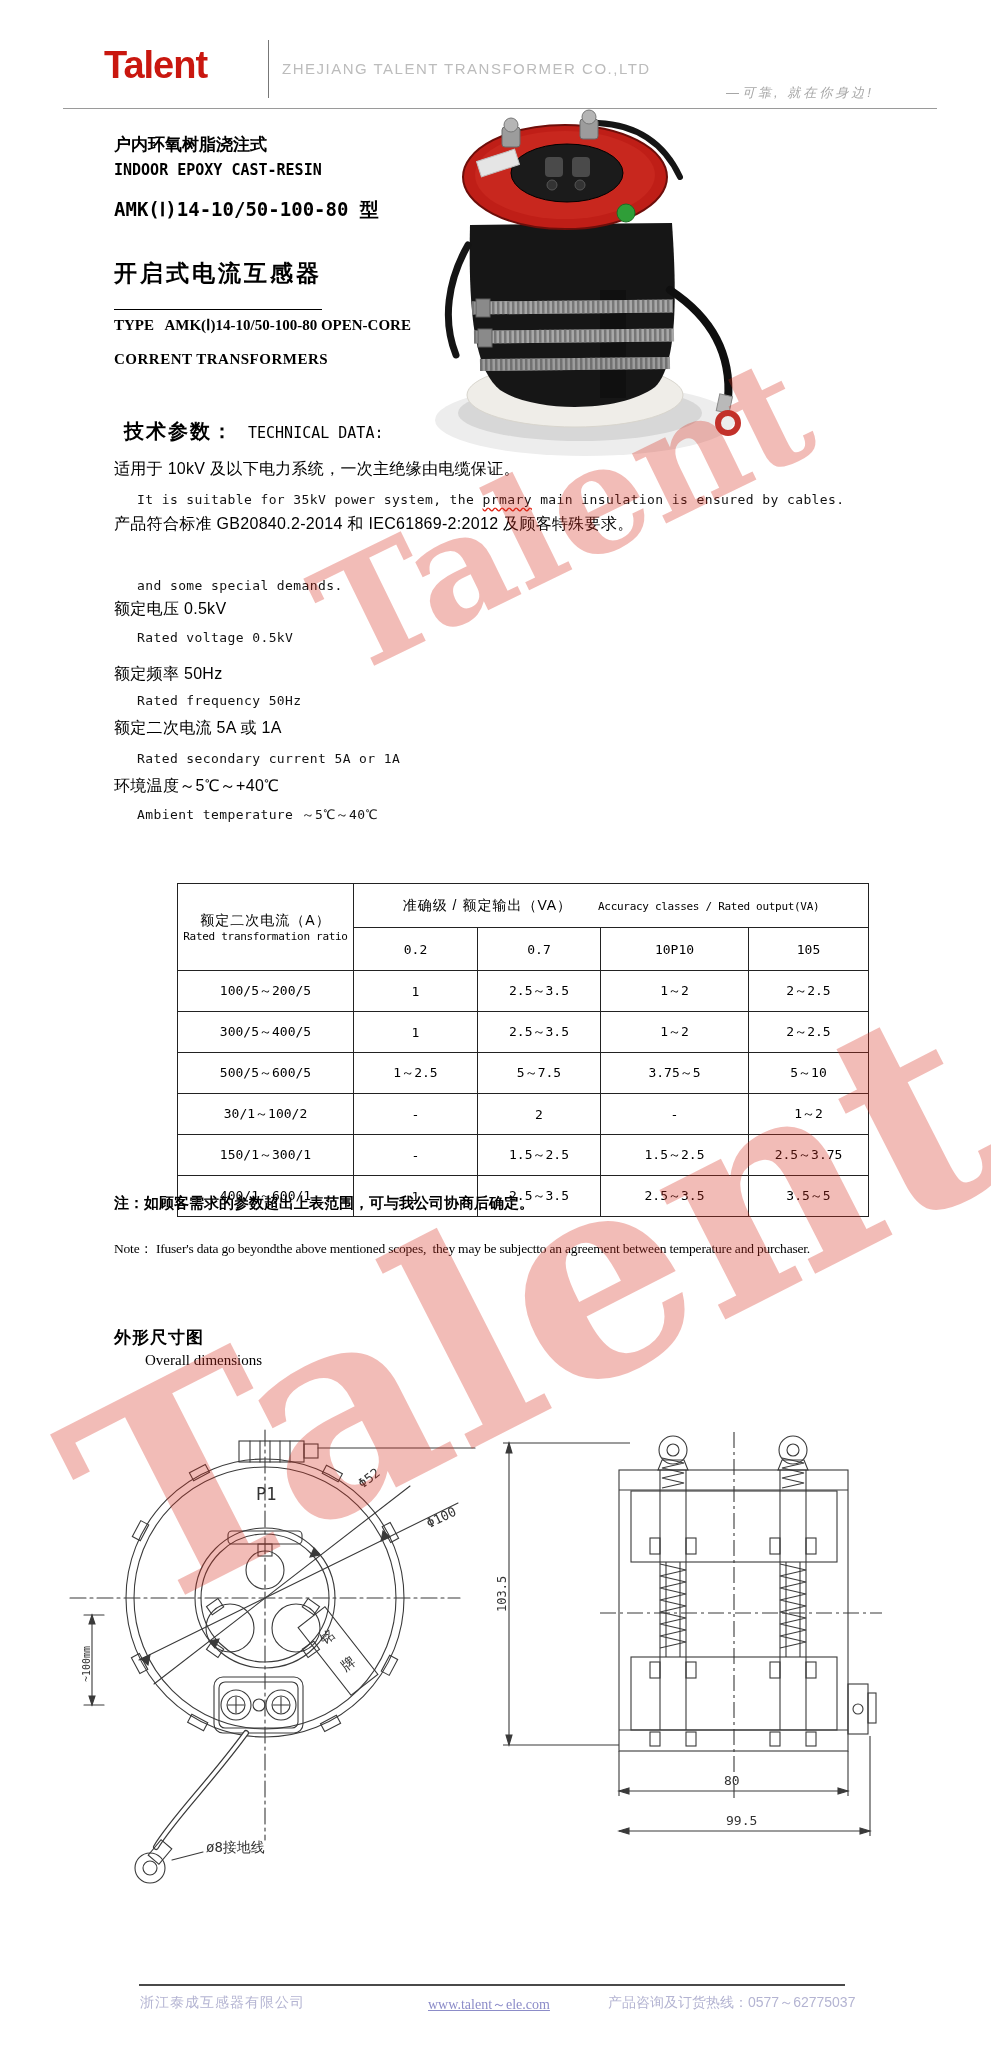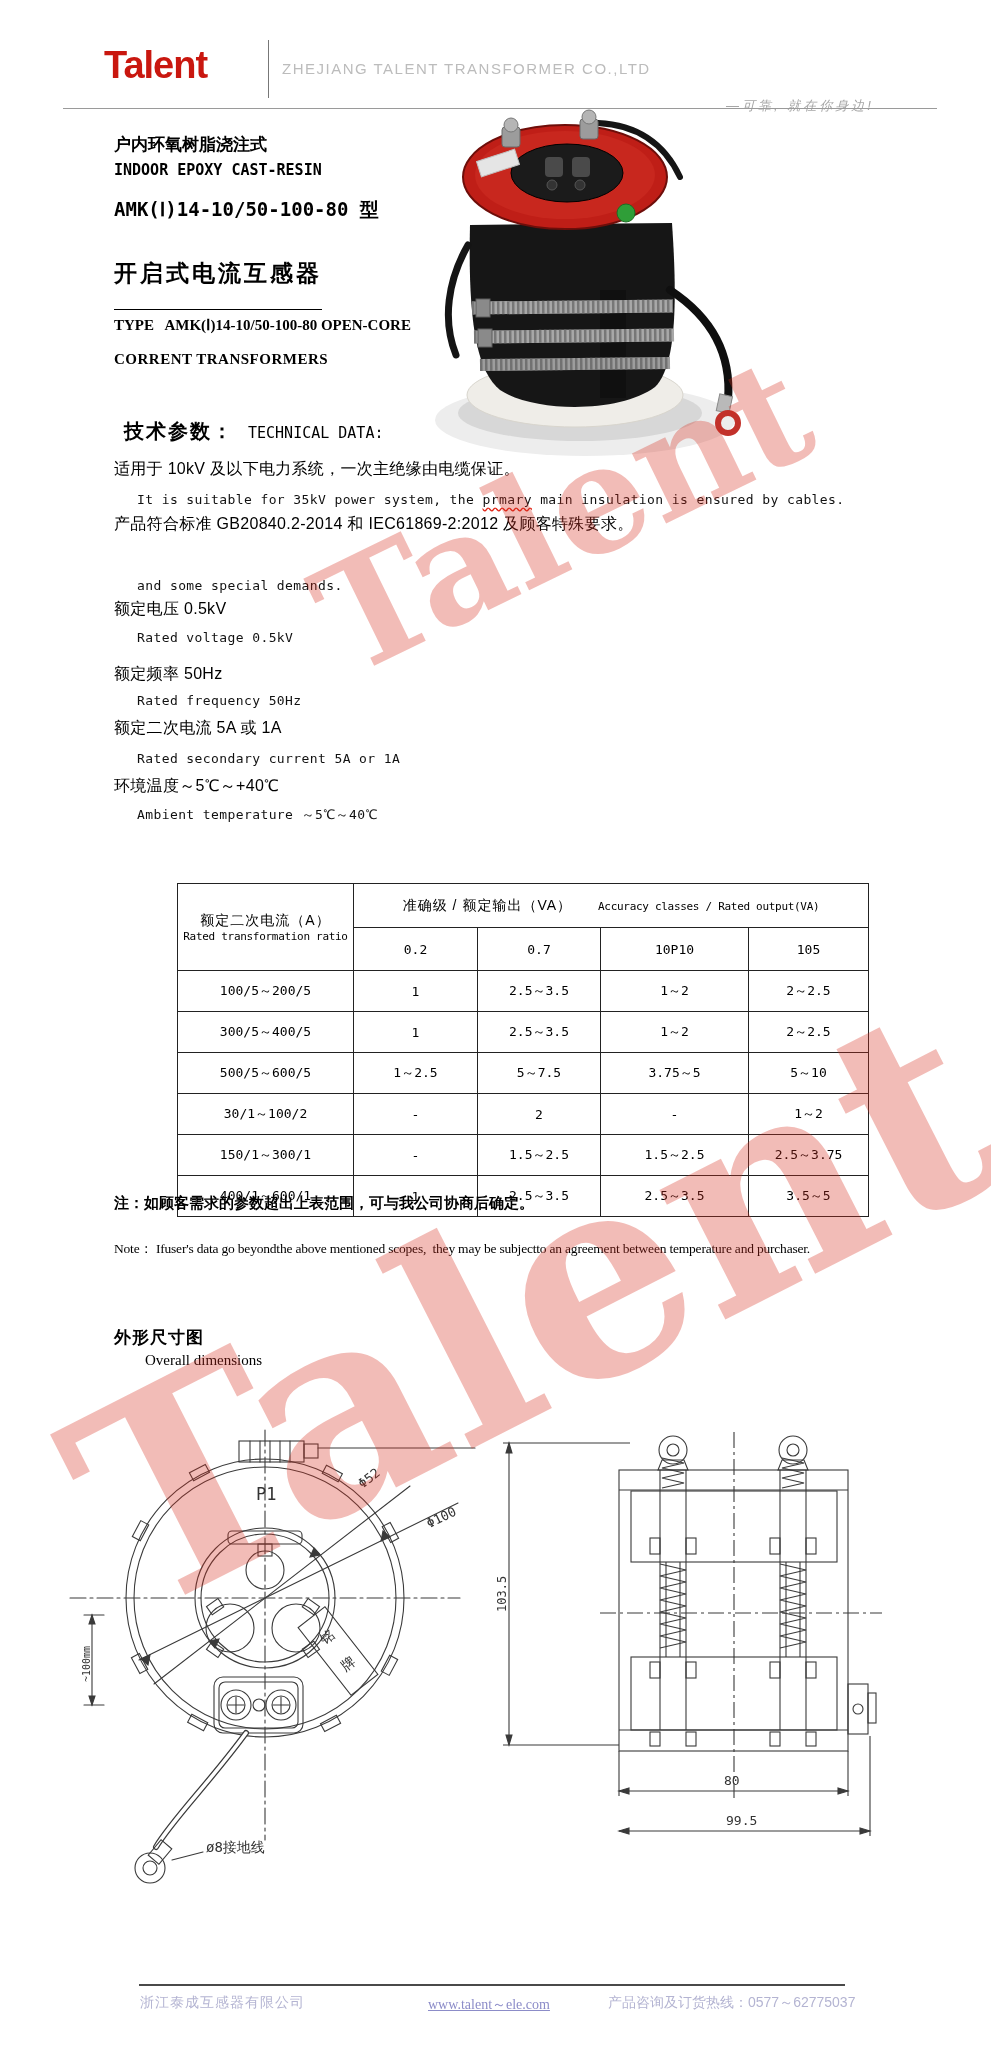--- a/index.html
+++ b/index.html
@@ -5,21 +5,21 @@
   html,body{margin:0;padding:0;background:#ffffff;}
   .page{position:relative;width:991px;height:2054px;background:#fff;overflow:hidden;
         font-family:"Liberation Sans",sans-serif;color:#000;}
   .pos{position:absolute;}
   [data-bind]{white-space:pre;}
 
   
   .logo{left:104px;top:44px;font-size:38px;font-weight:800;color:#c9170f;letter-spacing:-1px;}
   .hdr-divider{left:268px;top:40px;width:1px;height:58px;background:#777;}
   .hdr-company{left:282px;top:60px;font-size:15px;color:#bcbcbc;letter-spacing:1.5px;}
-  .hdr-slogan{left:726px;top:97px;font-size:13px;color:#a6a6a6;letter-spacing:3px;font-style:italic;}
+  .hdr-slogan{left:726px;top:84px;font-size:13px;color:#a6a6a6;letter-spacing:3px;font-style:italic;}
   .hdr-rule{left:63px;top:108px;width:874px;height:1px;background:#9a9a9a;}
 
   
   .t-cn1{left:114px;top:133px;font-size:17px;font-weight:bold;}
   .t-en1{left:114px;top:161px;font-size:15px;font-weight:bold;font-family:"DejaVu Sans Mono",monospace;}
   .t-model{left:114px;top:197px;font-size:19px;font-weight:bold;font-family:"DejaVu Sans Mono",monospace;}
   .t-cn2{left:114px;top:258px;font-size:23px;font-weight:bold;letter-spacing:3px;
          border-bottom:1px solid #000;padding-bottom:20px;}
   .t-en2a{left:114px;top:316px;font-size:15px;font-weight:bold;font-family:"Liberation Serif",serif;}
   .t-en2b{left:114px;top:351px;font-size:15px;font-weight:bold;font-family:"Liberation Serif",serif;letter-spacing:0.5px;}

